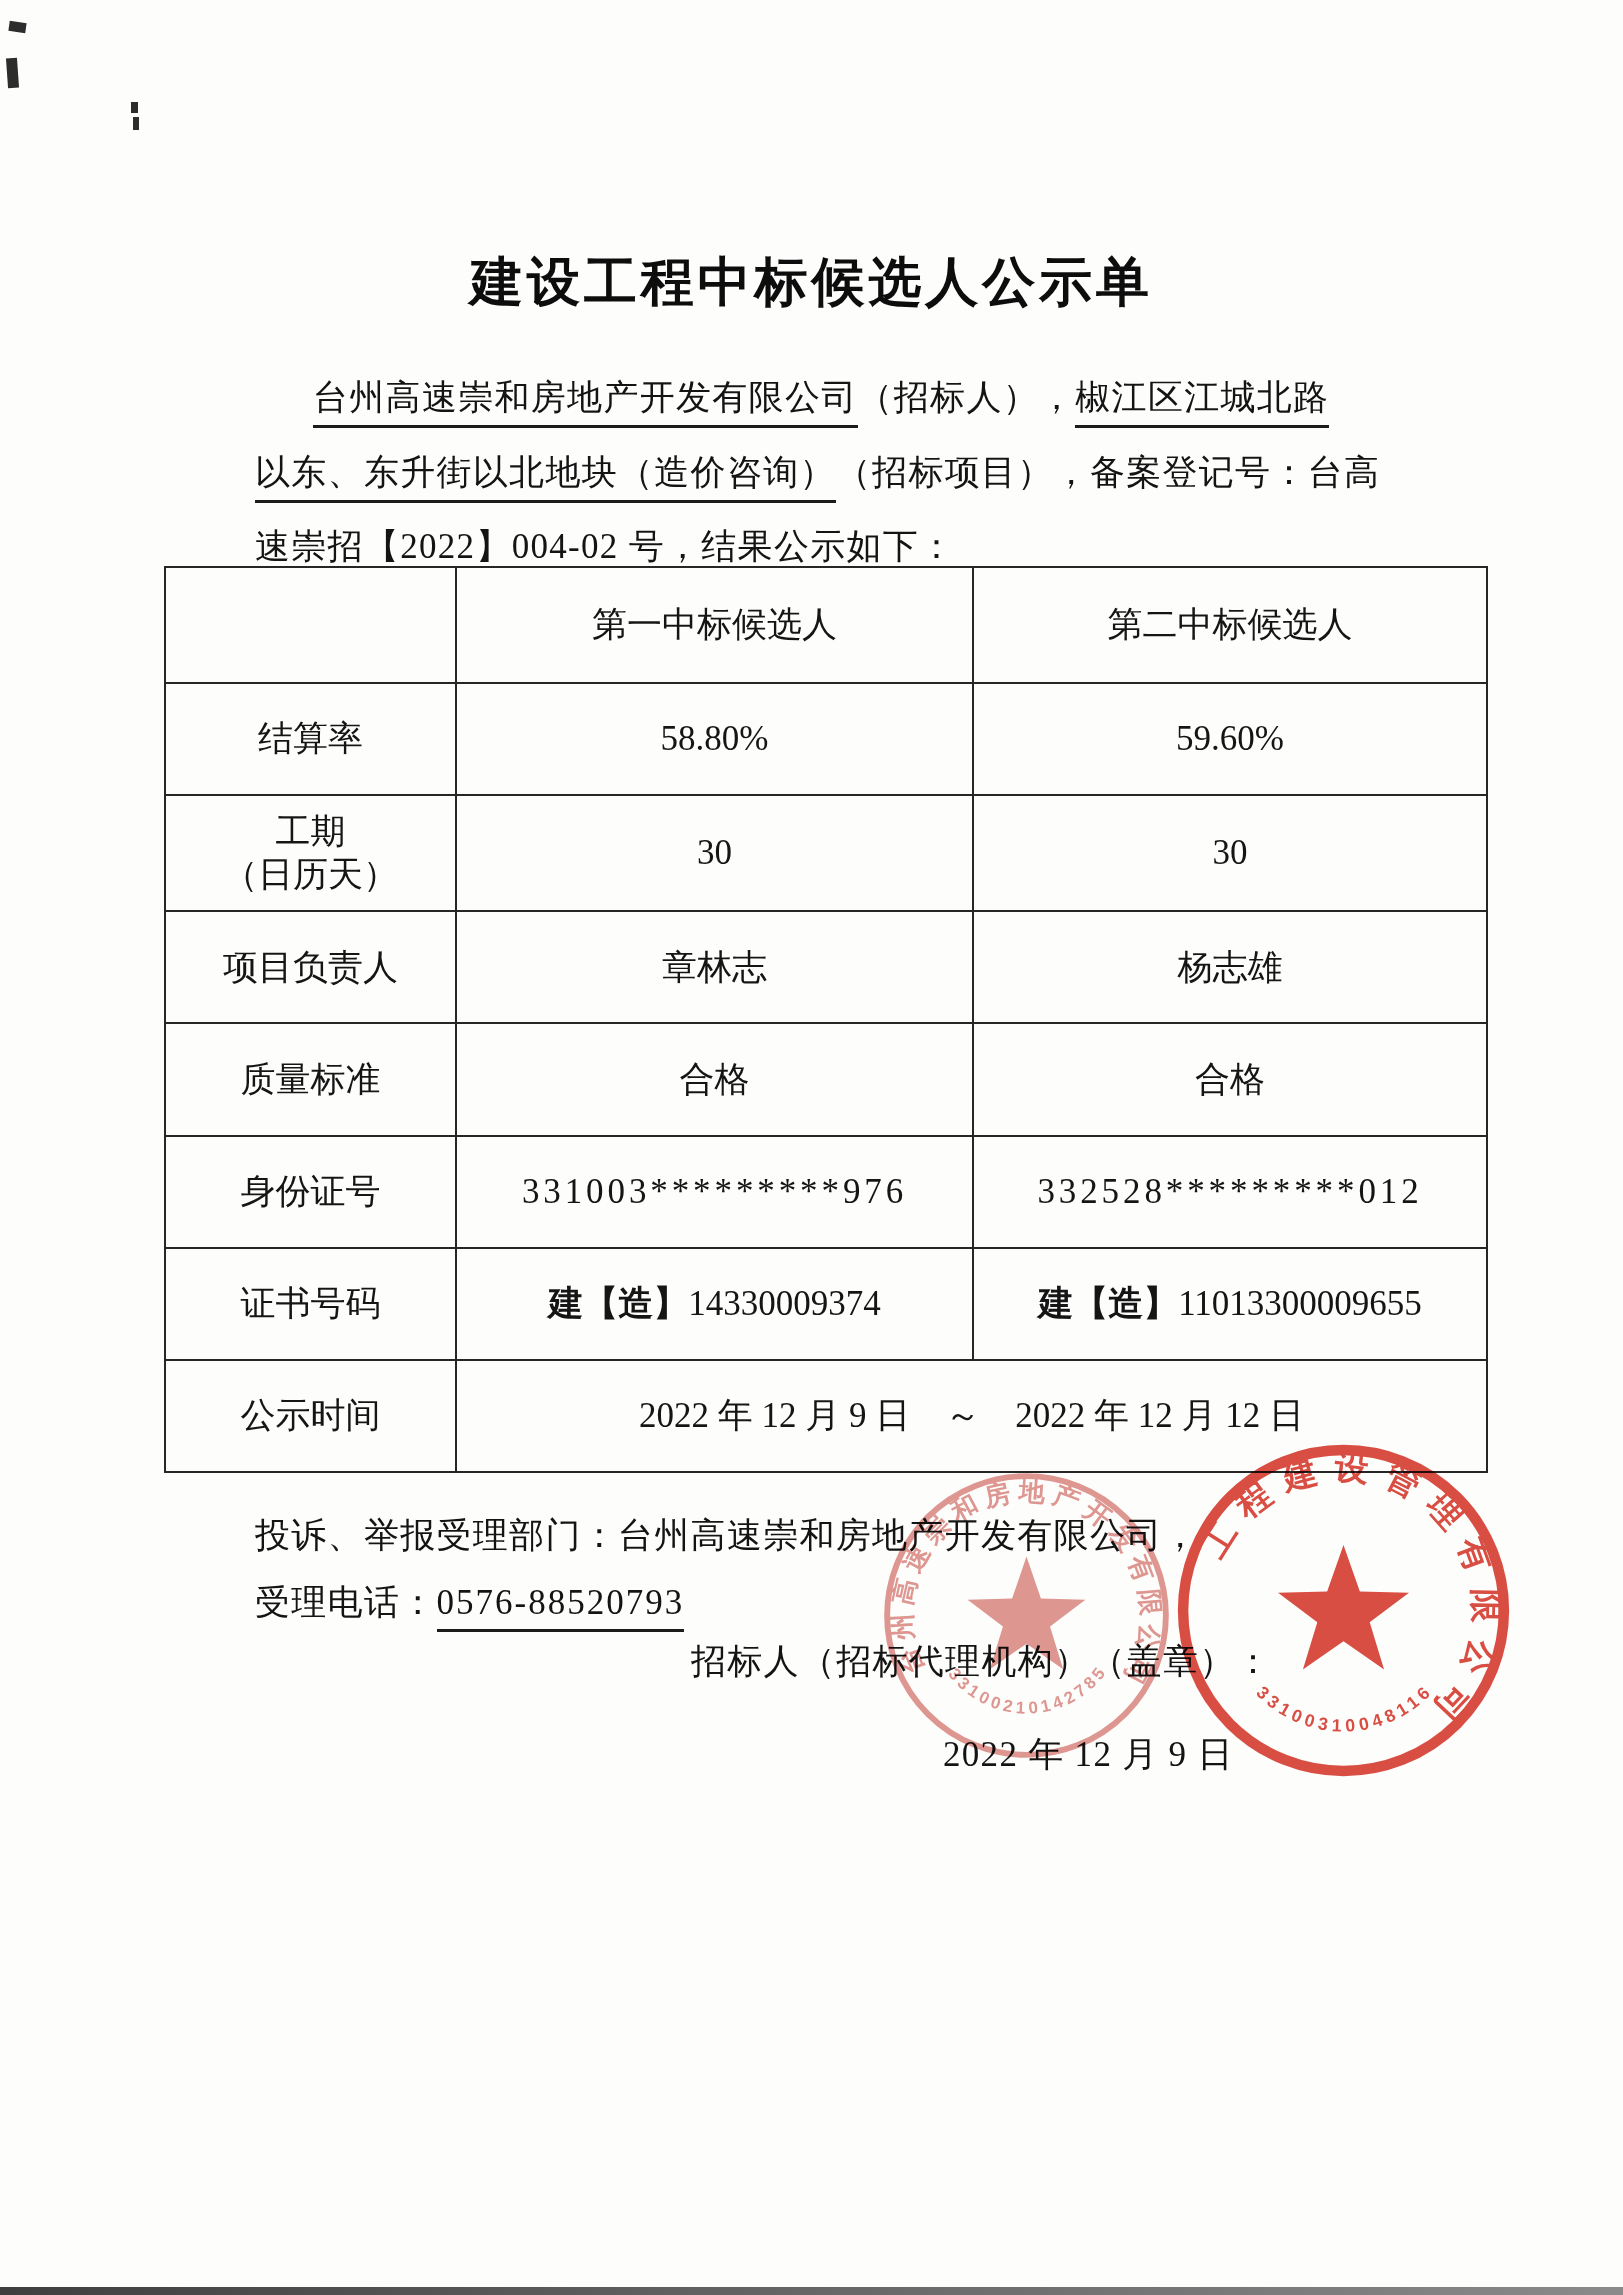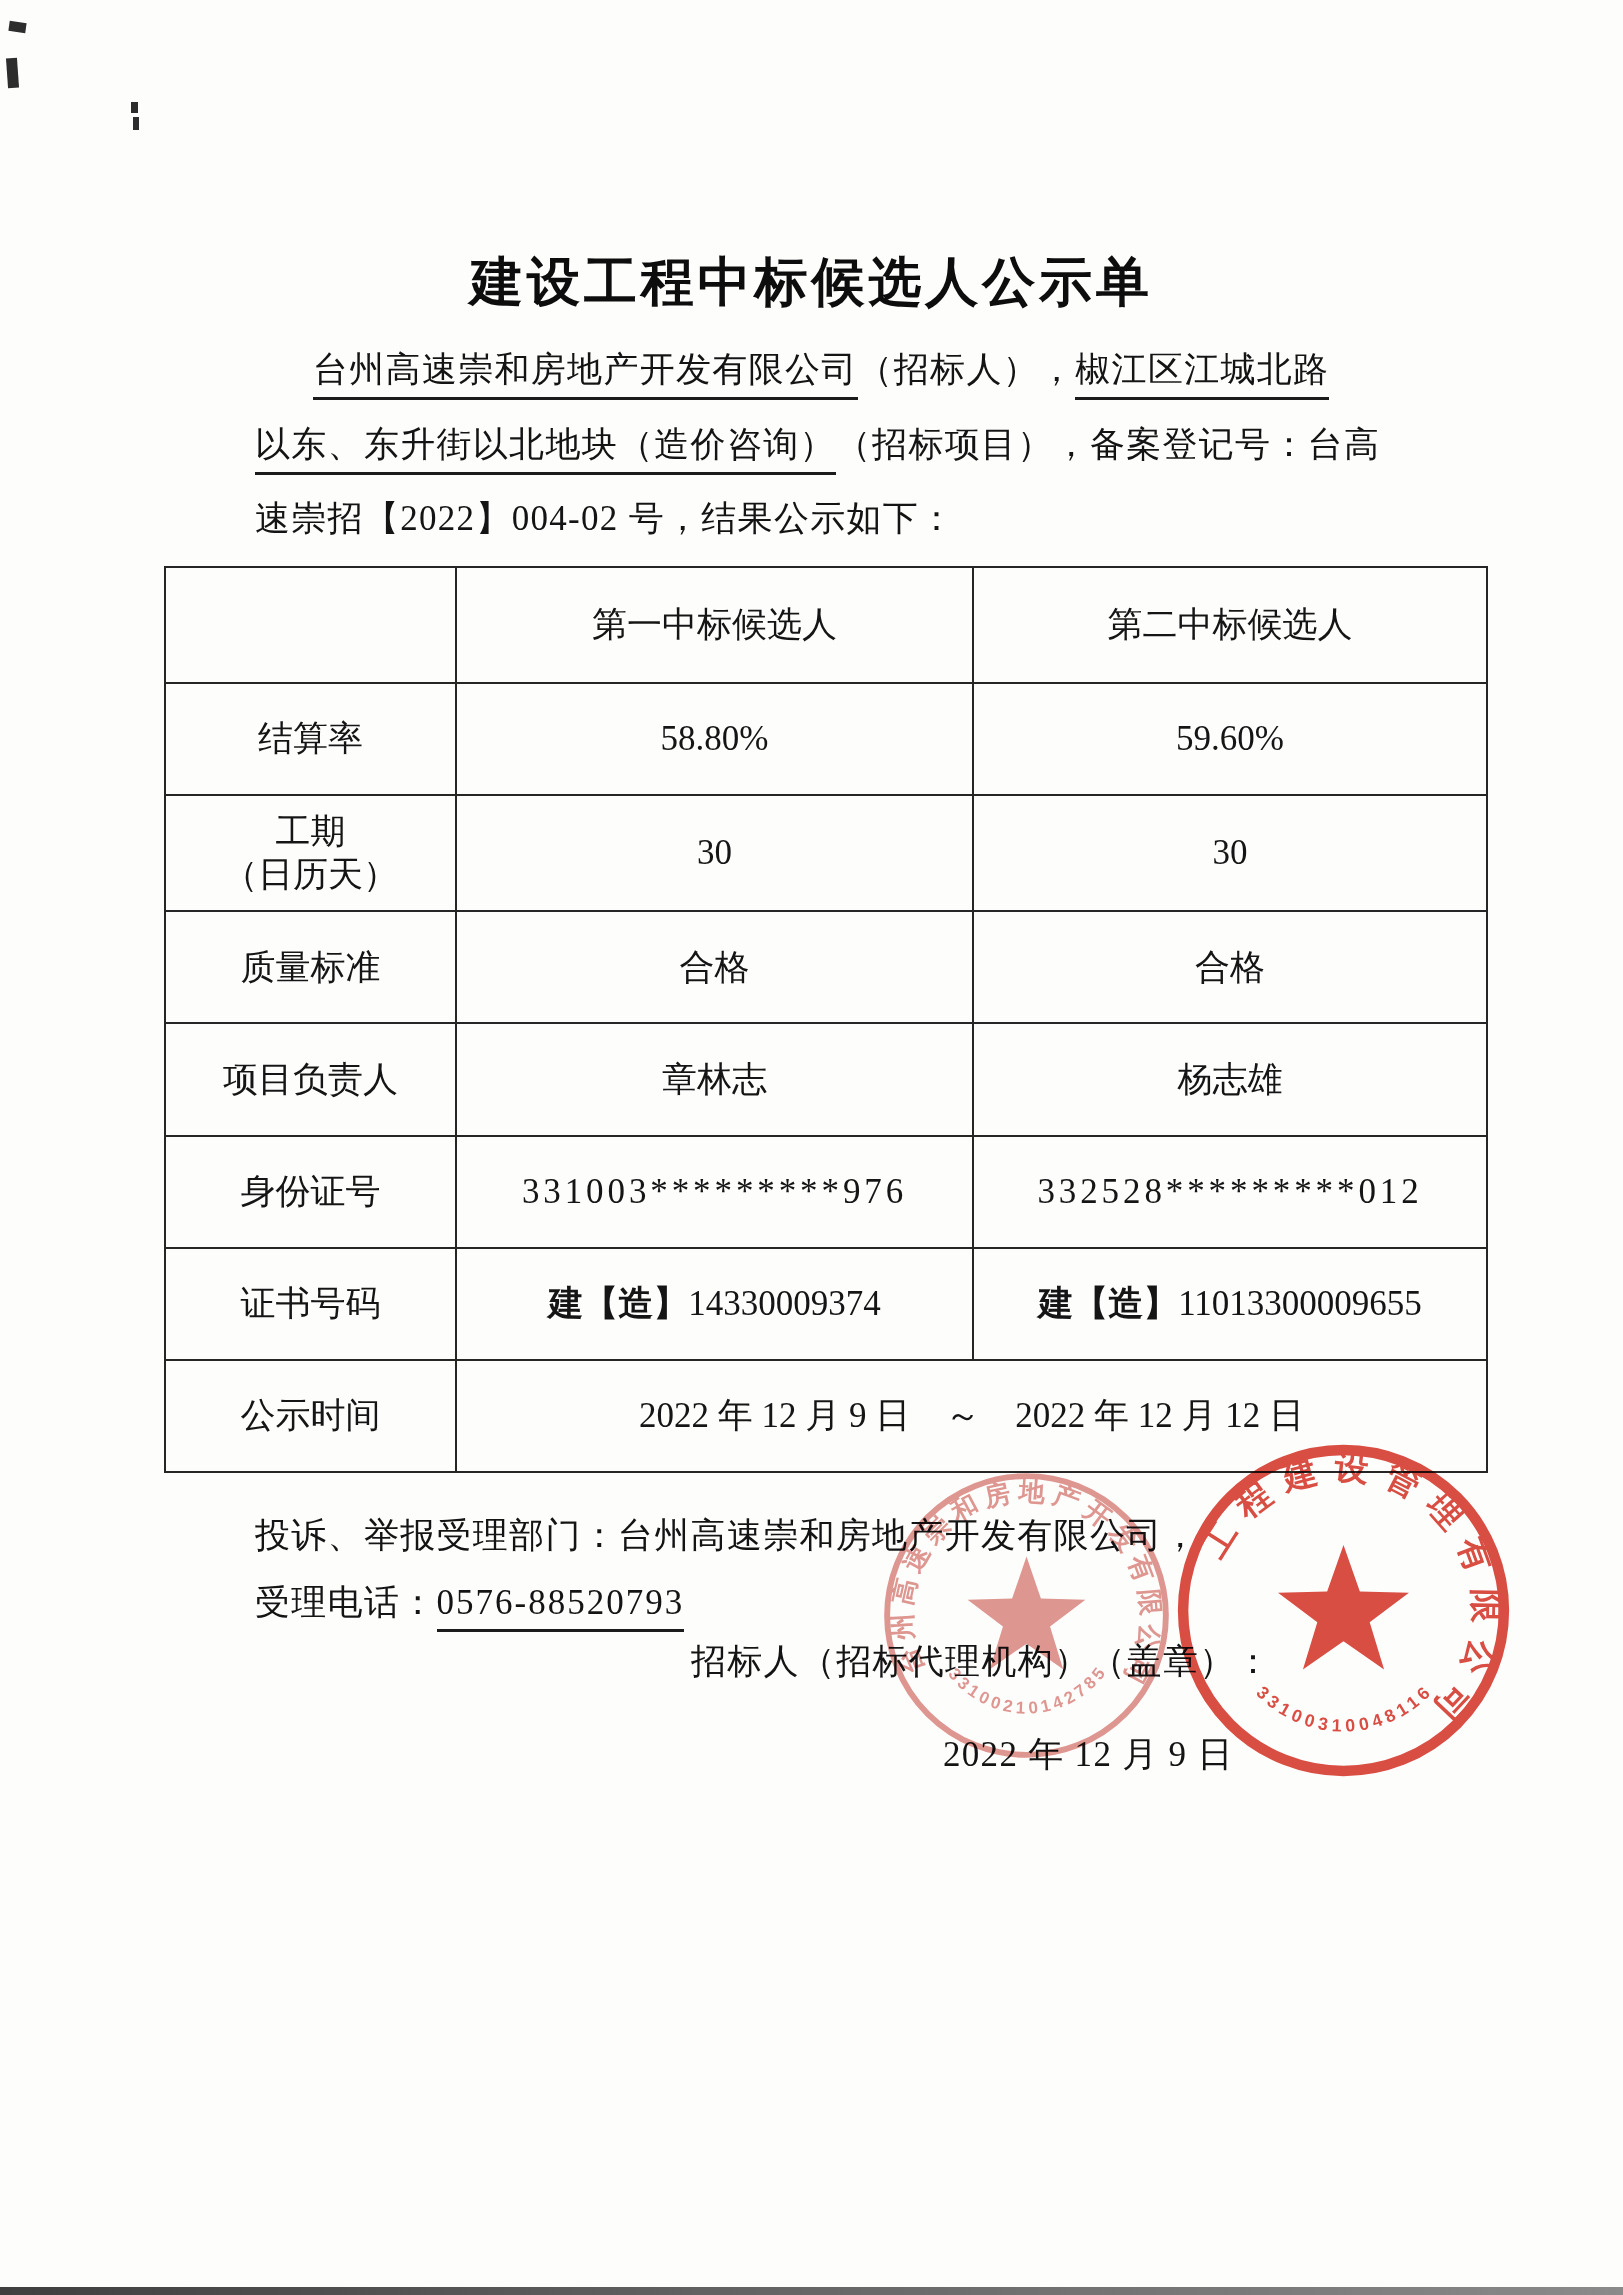--- a/index.html
+++ b/index.html
@@ -13,21 +13,21 @@
     position:absolute;left:0;top:0;width:1623px;height:2295px;
     background:#fdfdfc;overflow:hidden;
   }
   .doc-title{
     position:absolute;left:0;top:247px;width:1623px;
     text-align:center;
     font-family:"Liberation Sans", sans-serif;
     font-weight:700;font-size:53px;letter-spacing:3.9px;color:#0d0d0d;
   }
   .intro{position:absolute;left:255px;top:0;width:1117px;color:#141414;}
-  .intro-line{position:absolute;white-space:nowrap;font-size:35px;letter-spacing:1.3px;}
+  .intro-line{position:absolute;white-space:nowrap;font-size:35px;letter-spacing:1.3px;margin-top:28px;}
   .l1{top:346px;left:58px;}
   .l2{top:421px;left:0px;}
   .l3{top:495px;left:0px;}
   .u{border-bottom:3.3px solid #1c1c1c;padding-bottom:7.9px;}
   table.main{
     position:absolute;left:164px;top:566px;width:1322px;height:907px;
     border-collapse:collapse;table-layout:fixed;
   }
   table.main td{
     border:2px solid #262626;
@@ -96,28 +96,28 @@
     </tr>
     <tr class="r-std">
       <td class="label-2l">
         <div>工期</div>
         <div>（日历天）</div>
       </td>
       <td>30</td>
       <td>30</td>
     </tr>
     <tr class="r-std">
+      <td>项目负责人</td>
+      <td>章林志</td>
+      <td>杨志雄</td>
+    </tr>
+    <tr class="r-std">
       <td>质量标准</td>
       <td>合格</td>
       <td>合格</td>
-    </tr>
-    <tr class="r-std">
-      <td>项目负责人</td>
-      <td>章林志</td>
-      <td>杨志雄</td>
     </tr>
     <tr class="r-std">
       <td>身份证号</td>
       <td class="wide">331003*********976</td>
       <td class="wide">332528*********012</td>
     </tr>
     <tr class="r-std">
       <td>证书号码</td>
       <td><span class="cert-prefix">建【造】</span><span>14330009374</span></td>
       <td><span class="cert-prefix">建【造】</span><span>11013300009655</span></td>

